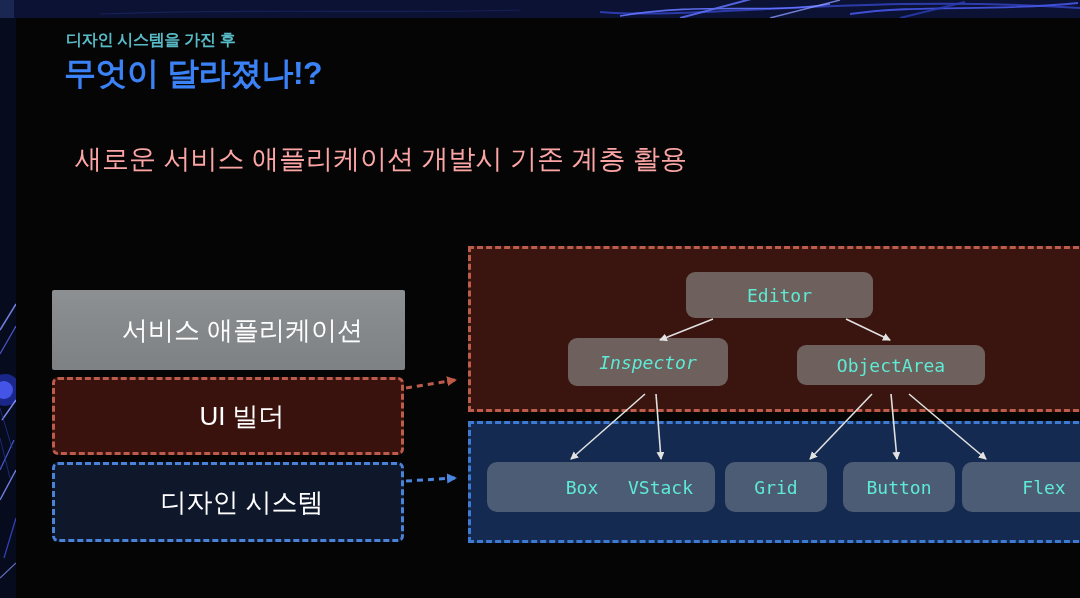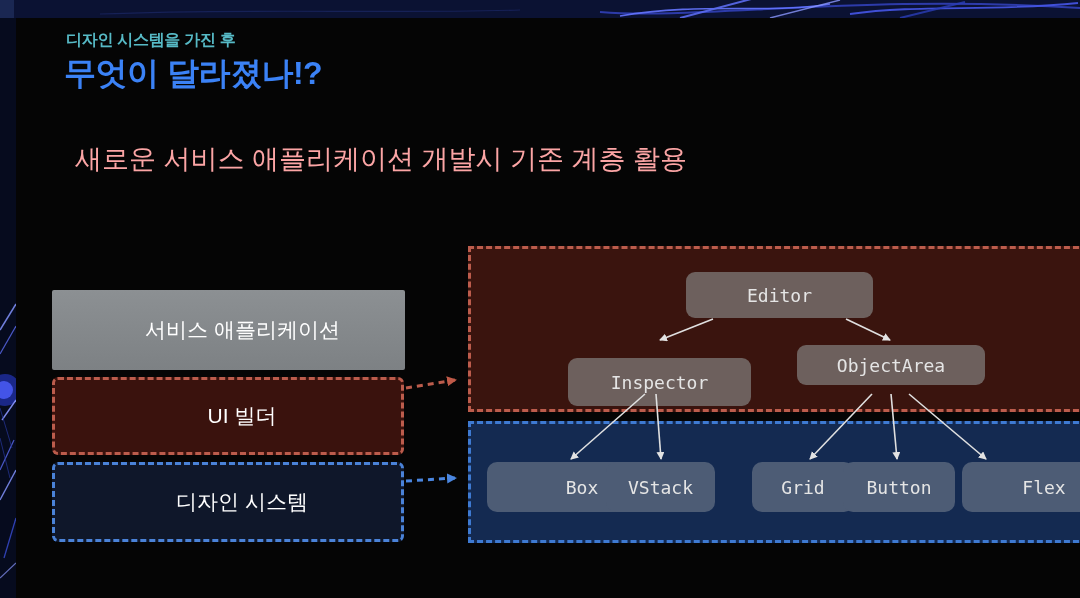--- a/index.html
+++ b/index.html
@@ -7,42 +7,42 @@
          font-family:"Liberation Sans","DejaVu Sans",sans-serif;}
   .slide{position:absolute;left:16px;top:18px;width:1064px;height:580px;background:#050505;}
   .deco-top{position:absolute;left:0;top:0;width:1080px;height:18px;background:#0b1233;}
   .deco-left{position:absolute;left:0;top:18px;width:16px;height:580px;background:#060b1e;}
   .eyebrow{position:absolute;left:66px;top:30px;font-size:16px;font-weight:bold;
            color:#57bac6;letter-spacing:-0.3px;z-index:5;}
   .title{position:absolute;left:64px;top:52px;margin:0;font-size:32px;font-weight:bold;
          color:#3b82f6;letter-spacing:-0.5px;z-index:5;}
   .subtitle{position:absolute;left:75px;top:141px;font-size:27px;color:#fca5a5;z-index:5;}
   .layer{position:absolute;display:flex;align-items:center;justify-content:center;
-         color:#fff;font-size:21px;box-sizing:border-box;z-index:4;padding-left:28px;}
+         color:#fff;font-size:26px;box-sizing:border-box;z-index:4;padding-left:28px;}
   .layer-service{left:52px;top:290px;width:353px;height:80px;
          background:linear-gradient(#8c9093,#7d8184);border-radius:2px;}
   .layer-ui{left:52px;top:377px;width:352px;height:78px;background:#3a120d;
          border:3px dashed #bc5c4c;border-radius:6px;}
   .layer-ds{left:52px;top:462px;width:352px;height:80px;background:#0f172a;
          border:3px dashed #4a82d8;border-radius:6px;}
   .area{position:absolute;box-sizing:border-box;z-index:2;}
   .area-red{left:468px;top:246px;width:620px;height:166px;background:#3a140e;
          border:3px dashed #bc5c4c;}
   .area-blue{left:468px;top:421px;width:620px;height:122px;background:#142a51;
          border:3px dashed #3e7ad2;}
   .node,.leaf{position:absolute;display:flex;align-items:center;justify-content:center;
-         color:#e5e5e5;font-family:"DejaVu Sans Mono",monospace;font-size:18px;z-index:4;}
+         color:#5eead4;font-family:"DejaVu Sans Mono",monospace;font-size:18px;z-index:4;}
   .node{background:#6d605d;border-radius:9px;}
   .node-editor{left:686px;top:272px;width:187px;height:46px;}
-  .node-inspector{left:568px;top:358px;width:183px;height:48px;}
+  .node-inspector{left:568px;top:338px;width:160px;height:48px;font-style:italic;}
   .node-objectarea{left:797px;top:345px;width:188px;height:40px;}
   .leaf{background:#4d5c75;border-radius:10px;top:462px;height:50px;}
   .leaf-box{left:487px;width:110px;padding-left:40px;}
   .leaf-vstack{left:606px;width:109px;}
-  .leaf-grid{left:725px;width:102px;margin-left:27px;}
+  .leaf-grid{left:725px;width:102px;}
   .leaf-button{left:843px;width:112px;text-align:center;}
   .leaf-flex{left:962px;width:128px;padding-left:18px;}
   .arrows{position:absolute;left:0;top:0;width:1080px;height:598px;z-index:6;pointer-events:none;}
 </style>
 </head>
 <body>
 
 <div class="frame">
 
   <div class="deco-top">

